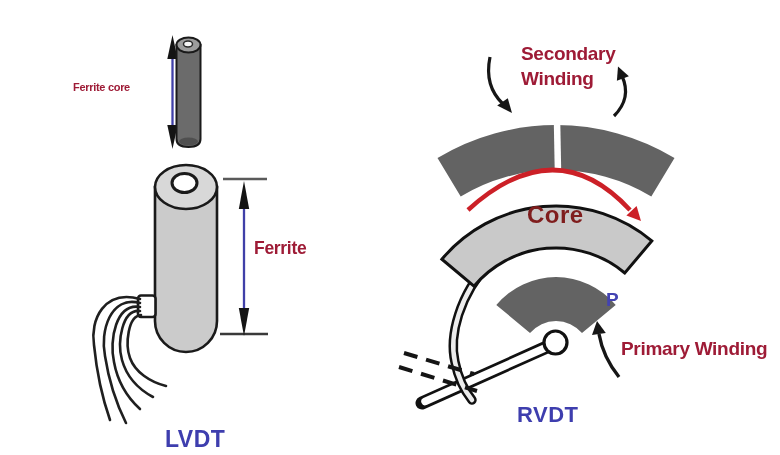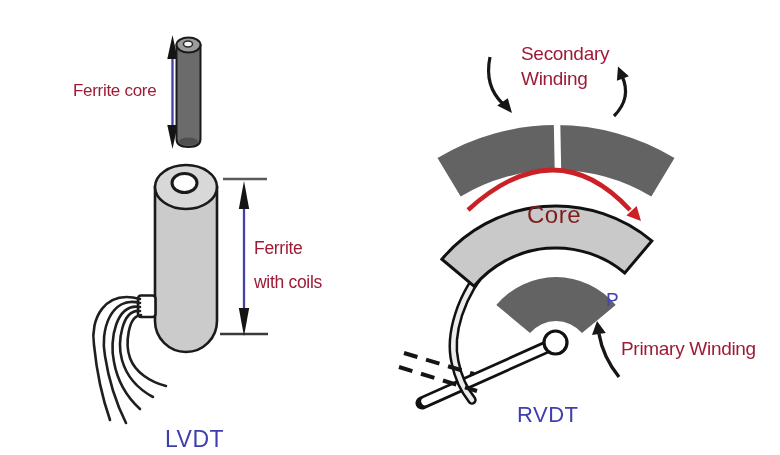--- a/index.html
+++ b/index.html
@@ -10,24 +10,24 @@
     --rotation-arrow-red:#cc2027;
     --dimension-blue:#4040a8;
   }
   html,body{margin:0;padding:0;}
   body{
     width:780px;height:455px;overflow:hidden;background:#ffffff;
     font-family:"Liberation Sans",sans-serif;position:relative;
   }
   .stage{position:absolute;left:0;top:0;width:780px;height:455px;}
   svg{position:absolute;left:0;top:0;}
-  .lbl{position:absolute;font-weight:normal;white-space:nowrap;letter-spacing:-0.3px;}
+  .lbl{position:absolute;font-weight:bold;white-space:nowrap;letter-spacing:-0.3px;}
   .red{color:var(--label-red);}
   .blue{color:var(--label-blue);}
-  .lbl-ferrite{left:73px;top:81px;font-size:17px;}
+  .lbl-ferrite{left:73px;top:81px;font-size:11px;}
   .lbl-cylinder{left:254px;top:231px;font-size:17.5px;line-height:34px;}
   .lbl-lvdt{left:165px;top:398px;font-size:23px;letter-spacing:0.5px;margin-top:28px;}
   .lbl-secondary{left:521px;top:41px;font-size:19px;line-height:25px;}
   .lbl-core{left:527px;top:201px;font-size:24px;color:#7f1d1d;letter-spacing:0.5px;}
   .lbl-p{left:606px;top:289px;font-size:19px;color:#4343b2;}
   .lbl-primary{left:621px;top:338px;font-size:19px;}
   .lbl-rvdt{left:517px;top:402px;font-size:22px;letter-spacing:0.5px;}
 </style>
 </head>
 <body style="background: rgb(255, 255, 255);">
@@ -96,21 +96,20 @@
       <polygon points="618,66.5 628.9,76.2 616.9,80.8" fill="#161616"></polygon>
       <path d="M 619,377 Q 603,357 599,334" fill="none" stroke="#161616" stroke-width="3.4"></path>
       <polygon points="597,321 605.8,332.9 592,334.9" fill="#161616"></polygon>
     </g>
   </svg>
 
   <div class="lbl red lbl-ferrite">Ferrite core</div>
 
   <div class="lbl red lbl-cylinder">
     <div>Ferrite</div>
-    <div>with coils</div>
   </div>
 
   <div class="lbl blue lbl-lvdt">LVDT</div>
 
   <div class="lbl red lbl-secondary">
     <div>Secondary</div>
     <div>Winding</div>
   </div>
 
   <div class="lbl lbl-core">Core</div>

